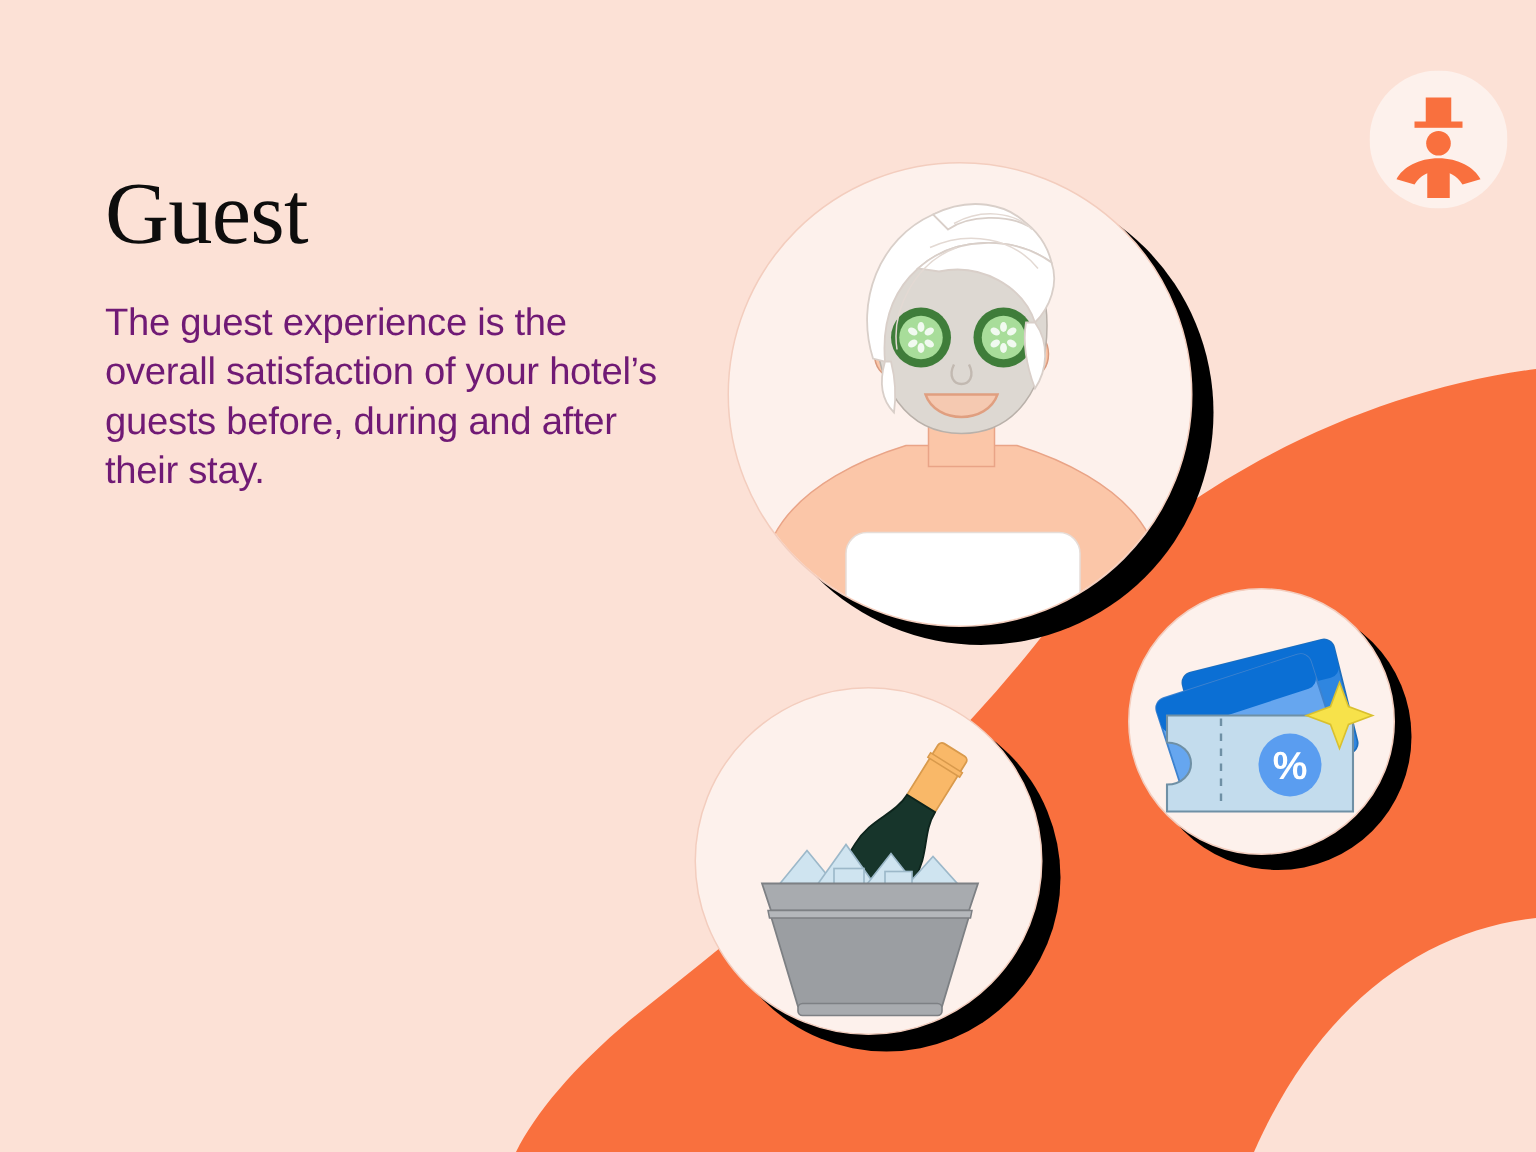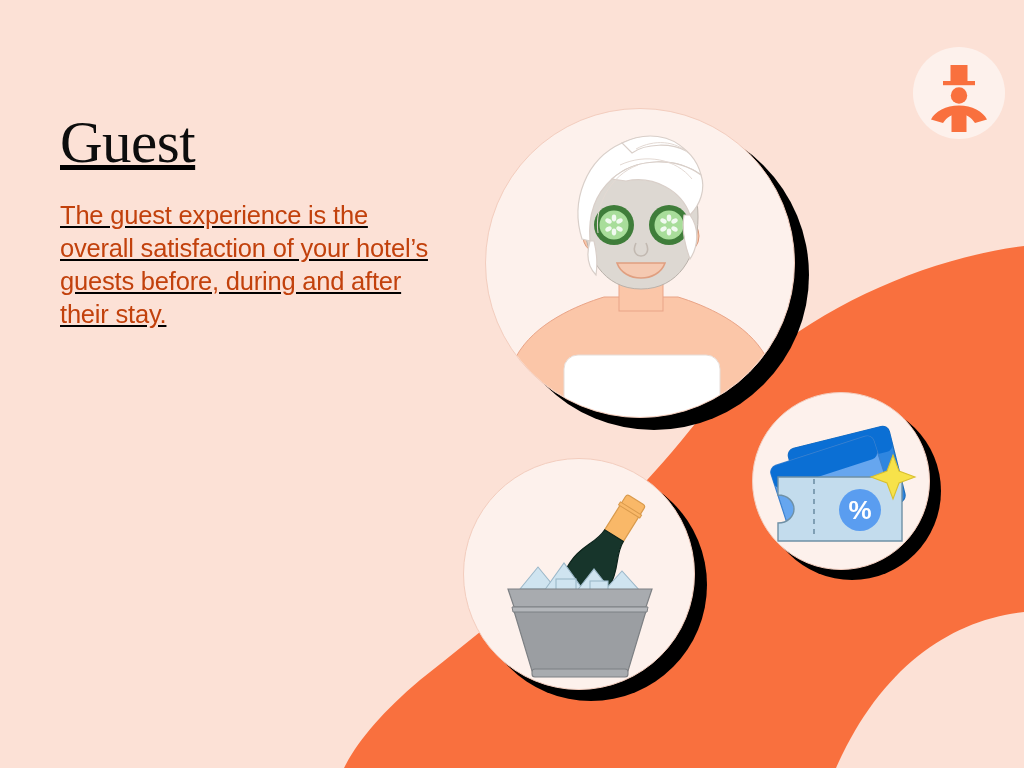--- a/index.html
+++ b/index.html
@@ -6,31 +6,31 @@
   body{
     width:1024px;height:768px;overflow:hidden;
     font-family:"Liberation Sans", sans-serif;
     background:#fce1d6;
   }
   #stage{position:relative;width:1024px;height:768px;overflow:hidden;background:#fce1d6;}
 
   .bg-svg{position:absolute;left:0;top:0;width:1024px;height:768px;}
 
   
-  .copy{position:absolute;left:60px;top:114px;width:370px;text-decoration:underline;}
+  .copy{position:absolute;left:70px;top:114px;width:370px;}
   .title{
     font-family:"Liberation Serif", serif;
     font-size:59px;line-height:0.97;
     color:#0d0d0d;margin:0;letter-spacing:-0.5px;font-weight:400;
   }
   .title .l2{display:block;}
   .body-copy{
     margin:0;padding-top:28px;
     font-family:"Liberation Sans", sans-serif;
-    font-size:25.5px;line-height:1.29;color:#c2410c;
+    font-size:25.5px;line-height:1.29;color:#701a75;
     letter-spacing:-0.2px;
   }
 
   
   .logo{position:absolute;left:913px;top:47px;width:92px;height:92px;}
 
   
   .bubble{position:absolute;border-radius:50%;overflow:visible;}
   .bubble .shadow{
     position:absolute;left:0;top:0;width:100%;height:100%;

